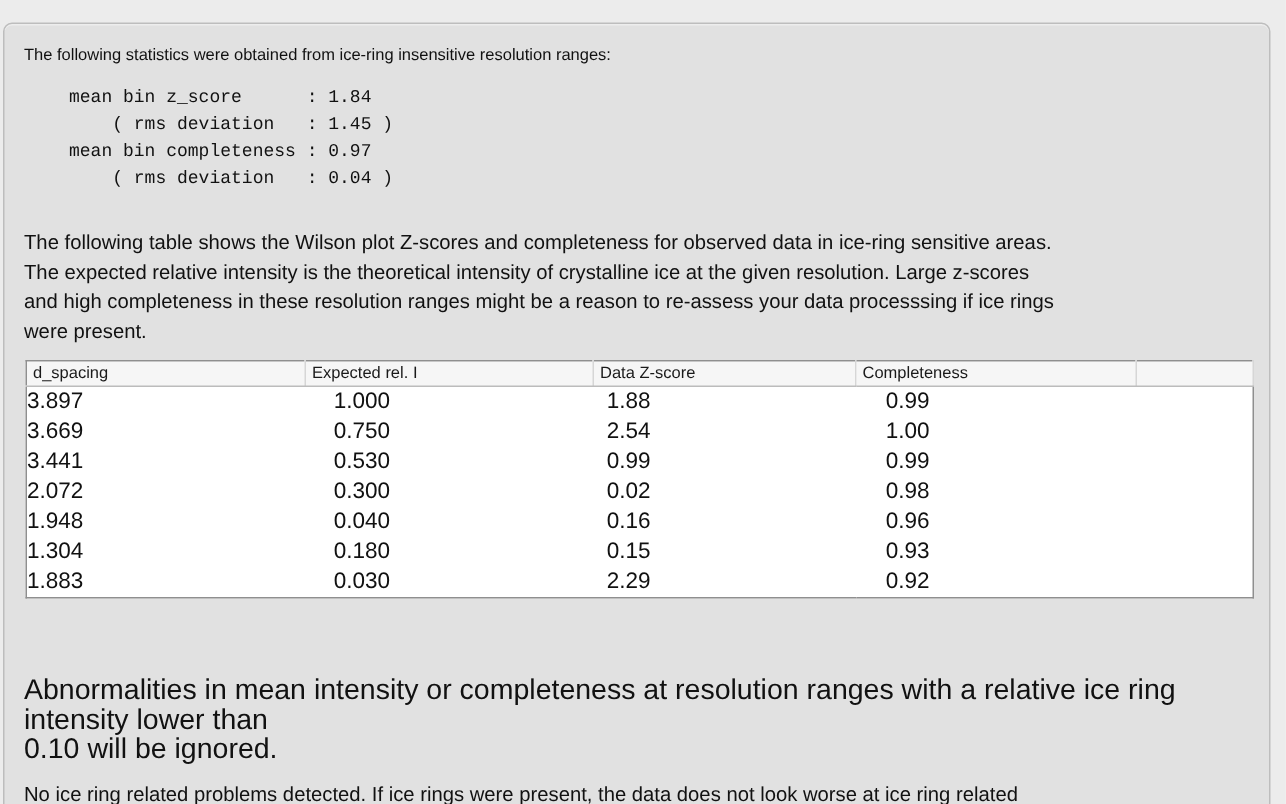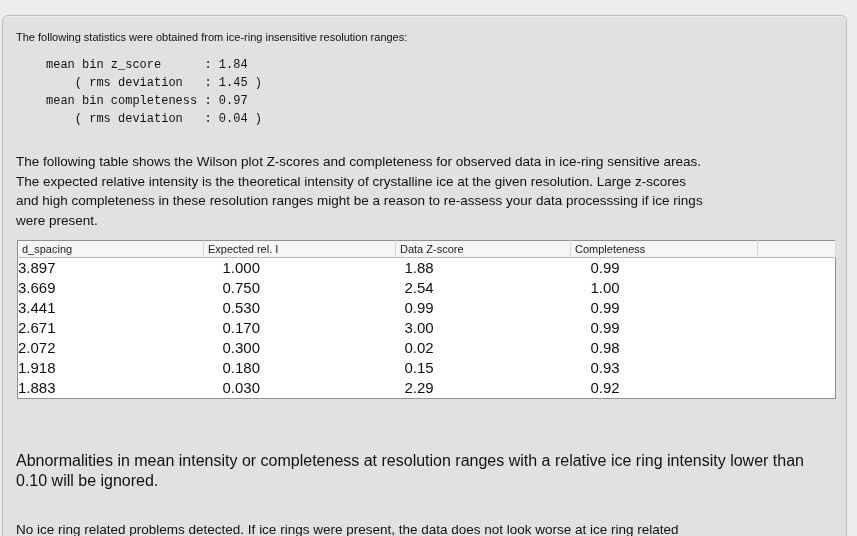--- a/index.html
+++ b/index.html
@@ -29,21 +29,21 @@
     position:absolute;left:46px;top:56px;margin:0;
     font-family:"Liberation Mono","DejaVu Sans Mono",monospace;
     font-size:12px;line-height:18px;white-space:pre;color:var(--text,#111);
   }
   .desc{
     position:absolute;left:16px;top:152px;
     font-size:13.5px;line-height:19.5px;white-space:pre-line;
   }
   .note-1{
     position:absolute;left:16px;top:451px;
-    font-size:16px;line-height:19.5px;white-space:pre-line;
+    font-size:19px;line-height:19.5px;white-space:pre-line;
   }
   .note-2{
     position:absolute;left:16px;top:520px;
     font-size:13.5px;line-height:19.5px;white-space:pre-line;
   }
   table.ice-table{
     position:absolute;left:17px;top:240px;width:819px;
     border-collapse:collapse;table-layout:fixed;
     background:var(--table-bg,#fff);
     border:1px solid var(--table-border,#8f8f8f);
@@ -120,35 +120,35 @@
           <td></td>
         </tr>
         <tr>
           <td>3.441</td>
           <td>0.530</td>
           <td>0.99</td>
           <td>0.99</td>
           <td></td>
         </tr>
         <tr>
-          <td>2.671</td>
-          <td>0.170</td>
-          <td>3.00</td>
-          <td>0.99</td>
-          <td></td>
-        </tr>
-        <tr>
           <td>2.072</td>
           <td>0.300</td>
           <td>0.02</td>
           <td>0.98</td>
           <td></td>
         </tr>
         <tr>
-          <td>1.918</td>
+          <td>1.948</td>
+          <td>0.040</td>
+          <td>0.16</td>
+          <td>0.96</td>
+          <td></td>
+        </tr>
+        <tr>
+          <td>1.304</td>
           <td>0.180</td>
           <td>0.15</td>
           <td>0.93</td>
           <td></td>
         </tr>
         <tr>
           <td>1.883</td>
           <td>0.030</td>
           <td>2.29</td>
           <td>0.92</td>

